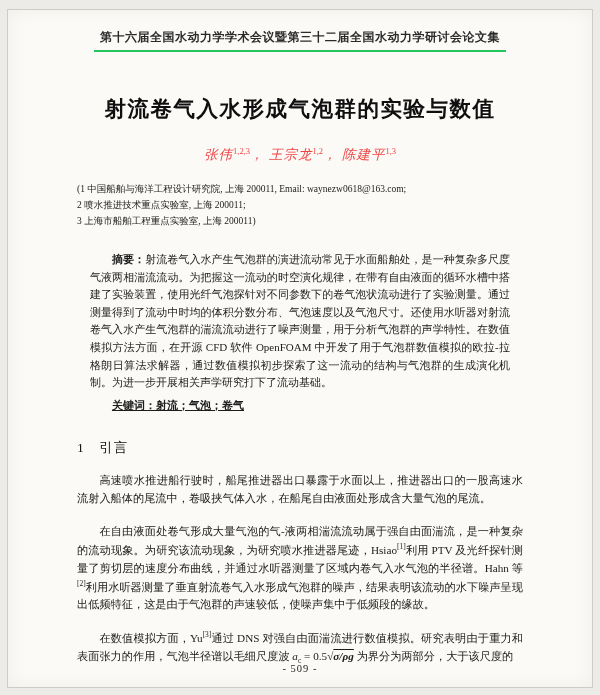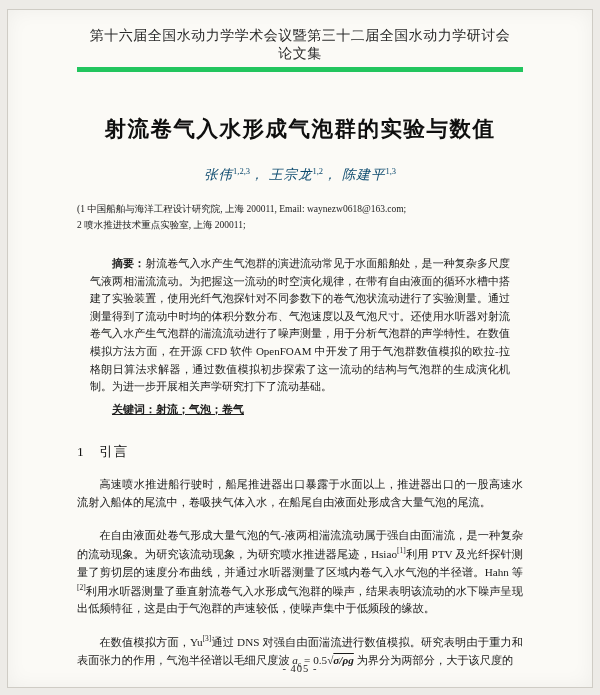--- a/index.html
+++ b/index.html
@@ -16,44 +16,44 @@
     inset: 9px 7px 7px 7px;
     background: #fbfaf6;
     border: 1px solid #cfccc5;
     box-shadow: inset 0 0 20px rgba(0,0,0,0.05);
     padding: 17px 69px 0 69px;
   }
   .header-wrap { text-align: center; }
   .conf-header {
     display: inline-block;
     font-family: "Liberation Sans", sans-serif;
-    font-weight: normal;
-    font-size: 14px;
+    font-weight: bold;
+    font-size: 12px;
     letter-spacing: 0.5px;
     color: #2a2a2a;
-    border-bottom: 5px solid #22c55e;
+    border-bottom: 2px solid #22c55e;
     padding: 0 6px 4px 6px;
   }
   .title {
     margin-top: 42px;
     text-align: center;
     font-family: "Liberation Sans", sans-serif;
     font-weight: 700;
     font-size: 21.5px;
     line-height: 1.45;
     letter-spacing: 1.5px;
     color: #0f0f0f;
   }
   .authors {
     margin-top: 20px;
     text-align: center;
     font-size: 13.5px;
     font-style: italic;
     letter-spacing: 1px;
-    color: #0c4a6e;
+    color: #ef4444;
   }
   .authors sup { font-size: 8.5px; font-style: normal; letter-spacing: 0; }
   .affiliations {
     margin-top: 17px;
     font-size: 9.5px;
     line-height: 1.7;
     color: #222;
   }
   .abstract-block {
     margin-top: 22px;
@@ -112,30 +112,31 @@
 
   <div class="authors">
     <span><span>张伟</span><sup>1,2,3</sup></span><span>，</span>
     <span><span>王宗龙</span><sup>1,2</sup></span><span>，</span>
     <span><span>陈建平</span><sup>1,3</sup></span>
   </div>
 
   <div class="affiliations">
     <div>(1 中国船舶与海洋工程设计研究院, 上海 200011, Email: waynezw0618@163.com;</div>
     <div>2 喷水推进技术重点实验室, 上海 200011;</div>
+    <div>3 上海市船舶工程重点实验室, 上海 200011)</div>
   </div>
 
   <div class="abstract-block">
     <p class="abstract-para"><span class="bold-label">摘要：</span><span>射流卷气入水产生气泡群的演进流动常见于水面船舶处，是一种复杂多尺度气液两相湍流流动。为把握这一流动的时空演化规律，在带有自由液面的循环水槽中搭建了实验装置，使用光纤气泡探针对不同参数下的卷气泡状流动进行了实验测量。通过测量得到了流动中时均的体积分数分布、气泡速度以及气泡尺寸。还使用水听器对射流卷气入水产生气泡群的湍流流动进行了噪声测量，用于分析气泡群的声学特性。在数值模拟方法方面，在开源 CFD 软件 OpenFOAM 中开发了用于气泡群数值模拟的欧拉-拉格朗日算法求解器，通过数值模拟初步探索了这一流动的结构与气泡群的生成演化机制。为进一步开展相关声学研究打下了流动基础。</span></p>
     <p class="keywords-para"><span class="bold-label">关键词：</span><span class="kw-text">射流；气泡；卷气</span></p>
   </div>
 
   <h2 class="section-heading">1　引言</h2>
 
   <p class="body-para">高速喷水推进船行驶时，船尾推进器出口暴露于水面以上，推进器出口的一股高速水流射入船体的尾流中，卷吸挟气体入水，在船尾自由液面处形成含大量气泡的尾流。</p>
 
   <p class="body-para"><span>在自由液面处卷气形成大量气泡的气-液两相湍流流动属于强自由面湍流，是一种复杂的流动现象。为研究该流动现象，为研究喷水推进器尾迹，Hsiao</span><sup class="ref">[1]</sup><span>利用 PTV 及光纤探针测量了剪切层的速度分布曲线，并通过水听器测量了区域内卷气入水气泡的半径谱。Hahn 等</span><sup class="ref">[2]</sup><span>利用水听器测量了垂直射流卷气入水形成气泡群的噪声，结果表明该流动的水下噪声呈现出低频特征，这是由于气泡群的声速较低，使噪声集中于低频段的缘故。</span></p>
 
   <p class="body-para"><span>在数值模拟方面，Yu</span><sup class="ref">[3]</sup><span>通过 DNS 对强自由面湍流进行数值模拟。研究表明由于重力和表面张力的作用，气泡半径谱以毛细尺度波 </span><span class="formula"><span class="f-var">a</span><sub>c</sub><span> = 0.5</span><span>√</span><span class="radicand">σ/ρg</span></span><span> 为界分为两部分，大于该尺度的</span></p>
 
-  <div class="page-number">- 405 -</div>
+  <div class="page-number">- 509 -</div>
 
 </div>
 
 </body></html>

